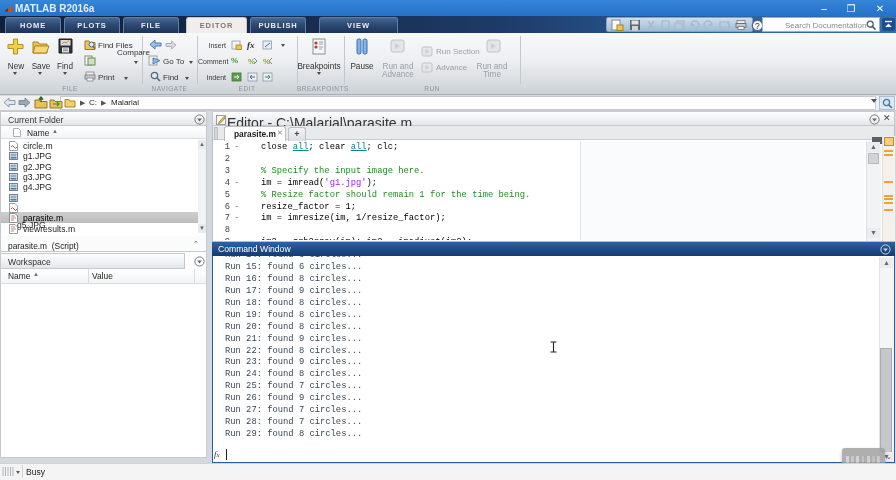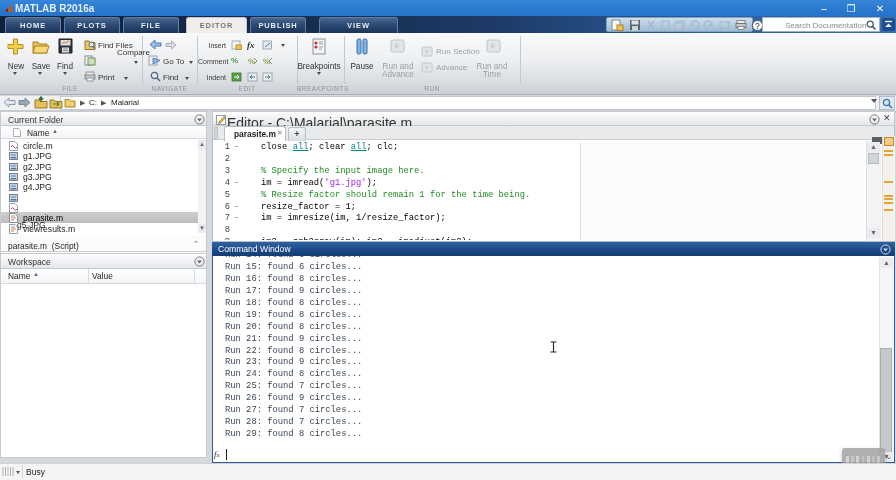--- a/index.html
+++ b/index.html
@@ -381,21 +381,21 @@
     <span style="position:absolute;left:22px;top:0px;">viewresults.m</span>
   </div>
 
 <div class="abs" style="left:198px;top:140px;width:8px;height:93px;background:#f2f3f4;"></div>
 <div class="abs" style="left:198px;top:140px;width:8px;height:9px;background:#e9eaec;color:#667;font-size:6px;text-align:center;line-height:9px;">▲</div>
 <div class="abs" style="left:198px;top:224px;width:8px;height:9px;background:#e9eaec;color:#667;font-size:6px;text-align:center;line-height:9px;">▼</div>
 <div class="abs" style="left:0;top:236px;width:207px;height:16px;background:#fbfbfc;border:1px solid #c6cacd;border-top:none;">
   <span style="position:absolute;left:7px;top:5px;font-size:8.4px;color:#222;">parasite.m&nbsp;&nbsp;(Script)</span>
   <span style="position:absolute;left:192px;top:4px;font-size:7px;color:#555;">⌃</span>
 </div>
-<div class="abs phead" style="left:0;top:253px;width:207px;height:16px;">
+<div class="abs phead" style="left:0;top:253px;width:185px;height:16px;">
   <span style="position:absolute;left:7px;top:3px;">Workspace</span>
   <svg style="position:absolute;left:193px;top:2px" width="11" height="11" viewBox="0 0 11 11">
       <circle cx="5.5" cy="5.5" r="4.6" fill="none" stroke="#777" stroke-width="1"></circle>
       <path d="M5.5 7.5 l-2.4 -3 h4.8 Z" fill="#666"></path>
     </svg>
 </div>
 <div class="abs" style="left:0px;top:269px;width:207px;height:15px;background:linear-gradient(to bottom,#fff,#f2f4f6);border:1px solid #c6cacd;border-top:none;border-bottom:1px solid #d8dce0;">
   <span style="position:absolute;left:7px;top:2px;font-size:8.4px;color:#222;">Name</span>
   <span style="position:absolute;left:32px;top:2px;font-size:6px;color:#667;">▲</span>
   <span style="position:absolute;left:91px;top:2px;font-size:8.4px;color:#222;">Value</span>

